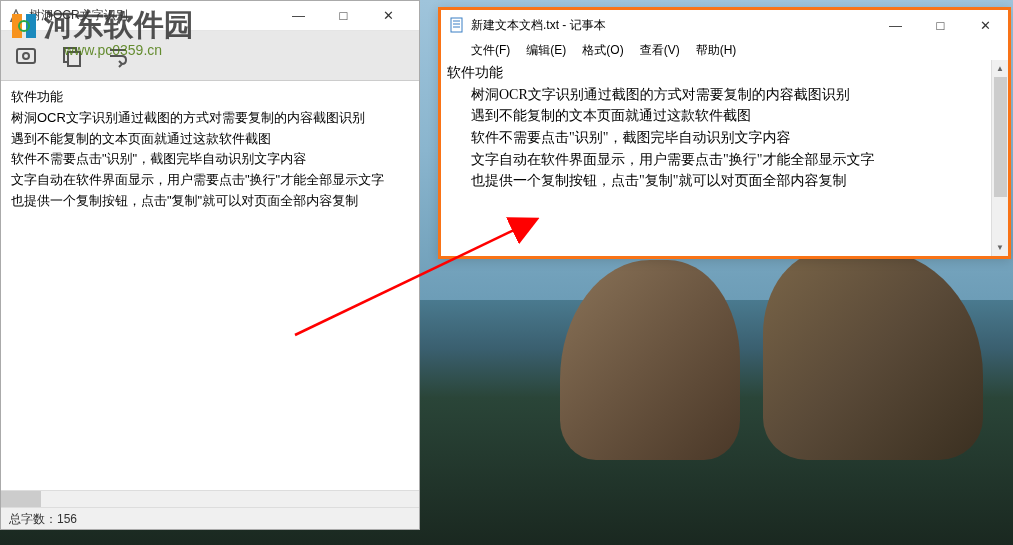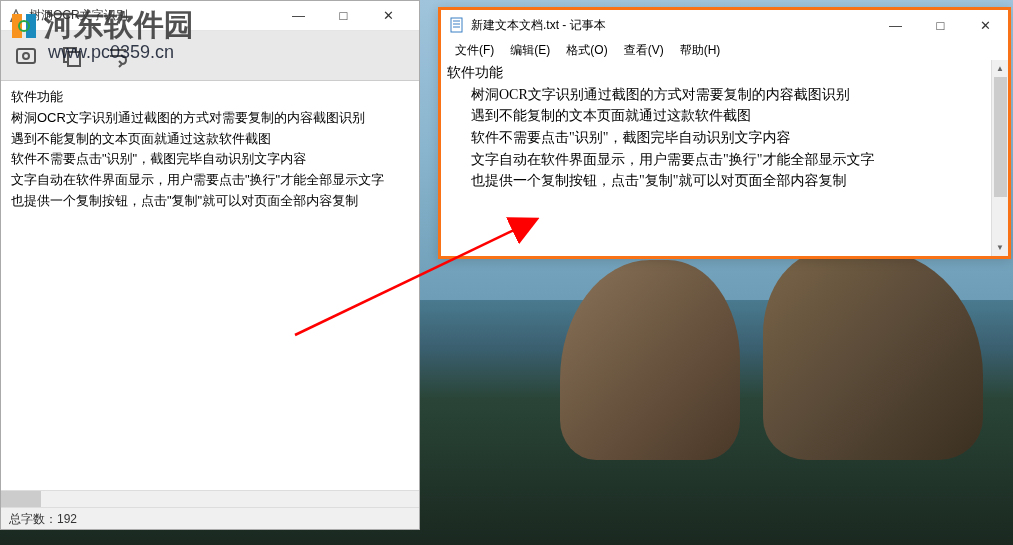--- a/index.html
+++ b/index.html
@@ -62,25 +62,25 @@
     }
     .wm-text {
       display: inline-block;
       vertical-align: middle;
       font-size: 30px;
       font-weight: bold;
       color: #333;
       opacity: 0.85;
     }
     .wm-url {
-      font-size: 18px;
-      color: #0f172a;
+      font-size: 14px;
+      color: #4d7c0f;
       font-weight: normal;
       margin-top: -4px;
-      margin-left: 40px;
+      margin-left: 56px;
       opacity: 0.85;
     }
     
     
     .ocr-window {
       position: absolute;
       top: 0; left: 0;
       width: 420px; height: 530px;
       background: #f0f0f0;
       border: 1px solid #aaa;
@@ -187,21 +187,21 @@
       width: 16px; height: 16px;
       margin-right: 6px;
     }
     .np-title {
       flex: 1;
       font-size: 12px;
       color: #000;
     }
     .np-menubar {
       height: 20px;
-      padding: 0 6px;
+      padding: 0 22px;
       display: flex;
       gap: 0;
       font-size: 12px;
     }
     .np-menu {
       padding: 2px 8px;
       cursor: pointer;
     }
     .np-body {
       flex: 1;
@@ -300,21 +300,21 @@
     <p>树洞OCR文字识别通过截图的方式对需要复制的内容截图识别</p>
     <p>遇到不能复制的文本页面就通过这款软件截图</p>
     <p>软件不需要点击"识别"，截图完毕自动识别文字内容</p>
     <p>文字自动在软件界面显示，用户需要点击"换行"才能全部显示文字</p>
     <p>也提供一个复制按钮，点击"复制"就可以对页面全部内容复制</p>
   </div>
   <div class="ocr-scroll">
     <div class="ocr-scroll-thumb"></div>
   </div>
   <div class="ocr-status">
-    <span>总字数：</span><span>192</span>
+    <span>总字数：</span><span>156</span>
   </div>
 </div>
 
 <div class="notepad-window">
   <div class="np-titlebar">
     <svg class="np-icon" viewBox="0 0 16 16">
       <rect x="2" y="1" width="11" height="14" fill="#fff" stroke="#3a7fc4" stroke-width="1"></rect>
       <line x1="4" y1="4" x2="11" y2="4" stroke="#3a7fc4"></line>
       <line x1="4" y1="7" x2="11" y2="7" stroke="#3a7fc4"></line>
       <line x1="4" y1="10" x2="11" y2="10" stroke="#3a7fc4"></line>

